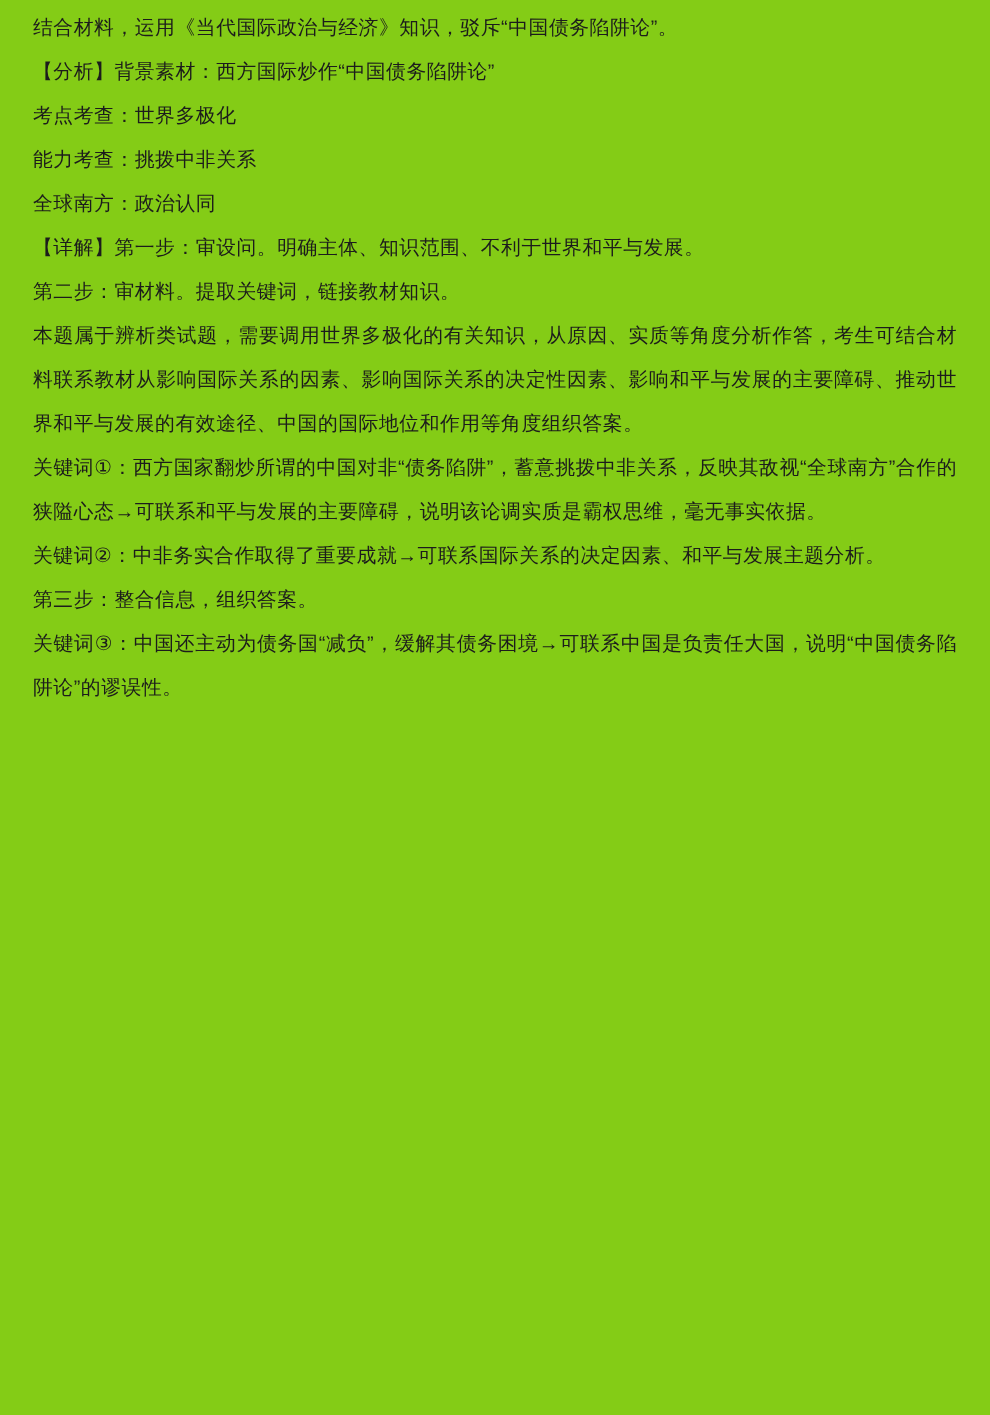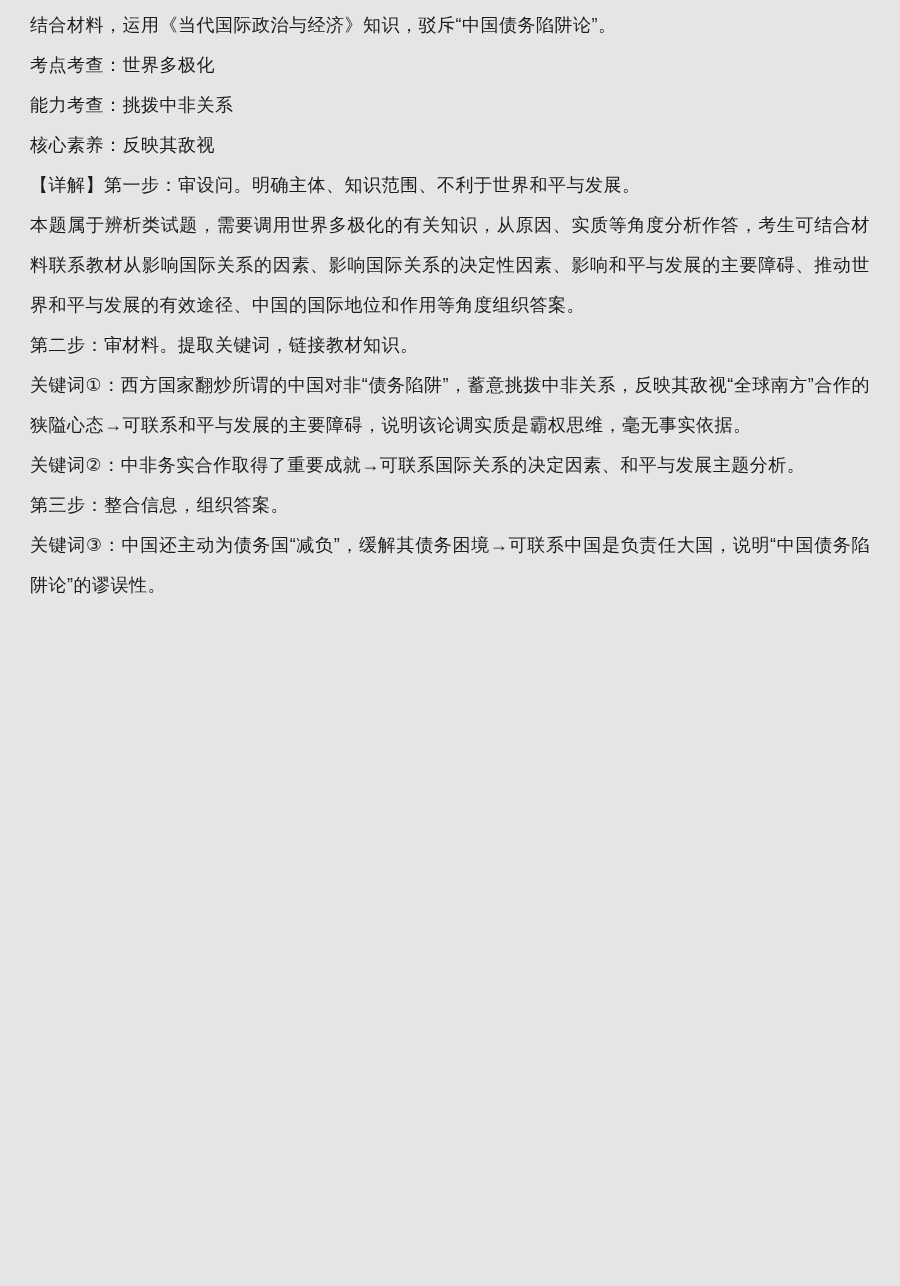--- a/index.html
+++ b/index.html
@@ -11,44 +11,45 @@
     width: 900px;
     height: 1286px;
     overflow: hidden;
     font-family: "Liberation Sans", "DejaVu Sans", sans-serif;
   }
   .page {
     box-sizing: border-box;
     width: 900px;
     height: 1286px;
     padding: 5px 30px 0 30px;
-    background: #e5e5e5;
+    background: #84cc16;
   }
   .doc p {
     margin: 0;
     padding: 0;
     font-size: 18px;
     line-height: 40px;
     color: #1c1c1c;
     text-align: justify;
     text-justify: inter-ideograph;
     letter-spacing: 0.5px;
     word-break: break-all;
   }
 </style>
 </head>
 <body>
 
 <div class="page">
   <div class="doc">
     <p>结合材料，运用《当代国际政治与经济》知识，驳斥“中国债务陷阱论”。</p>
+    <p>【分析】背景素材：西方国际炒作“中国债务陷阱论”</p>
     <p>考点考查：世界多极化</p>
     <p>能力考查：挑拨中非关系</p>
-    <p>核心素养：反映其敌视</p>
+    <p>全球南方：政治认同</p>
     <p>【详解】第一步：审设问。明确主体、知识范围、不利于世界和平与发展。</p>
+    <p>第二步：审材料。提取关键词，链接教材知识。</p>
     <p>本题属于辨析类试题，需要调用世界多极化的有关知识，从原因、实质等角度分析作答，考生可结合材料联系教材从影响国际关系的因素、影响国际关系的决定性因素、影响和平与发展的主要障碍、推动世界和平与发展的有效途径、中国的国际地位和作用等角度组织答案。</p>
-    <p>第二步：审材料。提取关键词，链接教材知识。</p>
     <p>关键词①：西方国家翻炒所谓的中国对非“债务陷阱”，蓄意挑拨中非关系，反映其敌视“全球南方”合作的狭隘心态→可联系和平与发展的主要障碍，说明该论调实质是霸权思维，毫无事实依据。</p>
     <p>关键词②：中非务实合作取得了重要成就→可联系国际关系的决定因素、和平与发展主题分析。</p>
     <p>第三步：整合信息，组织答案。</p>
     <p>关键词③：中国还主动为债务国“减负”，缓解其债务困境→可联系中国是负责任大国，说明“中国债务陷阱论”的谬误性。</p>
   </div>
 </div>
 
 </body></html>

